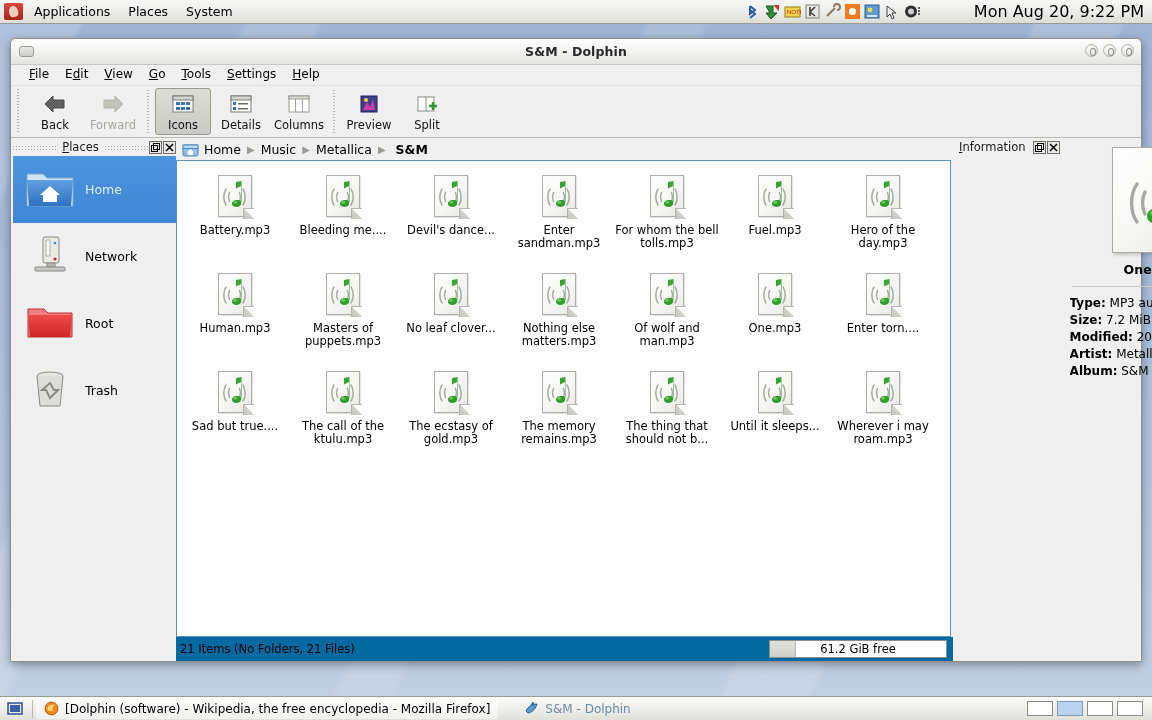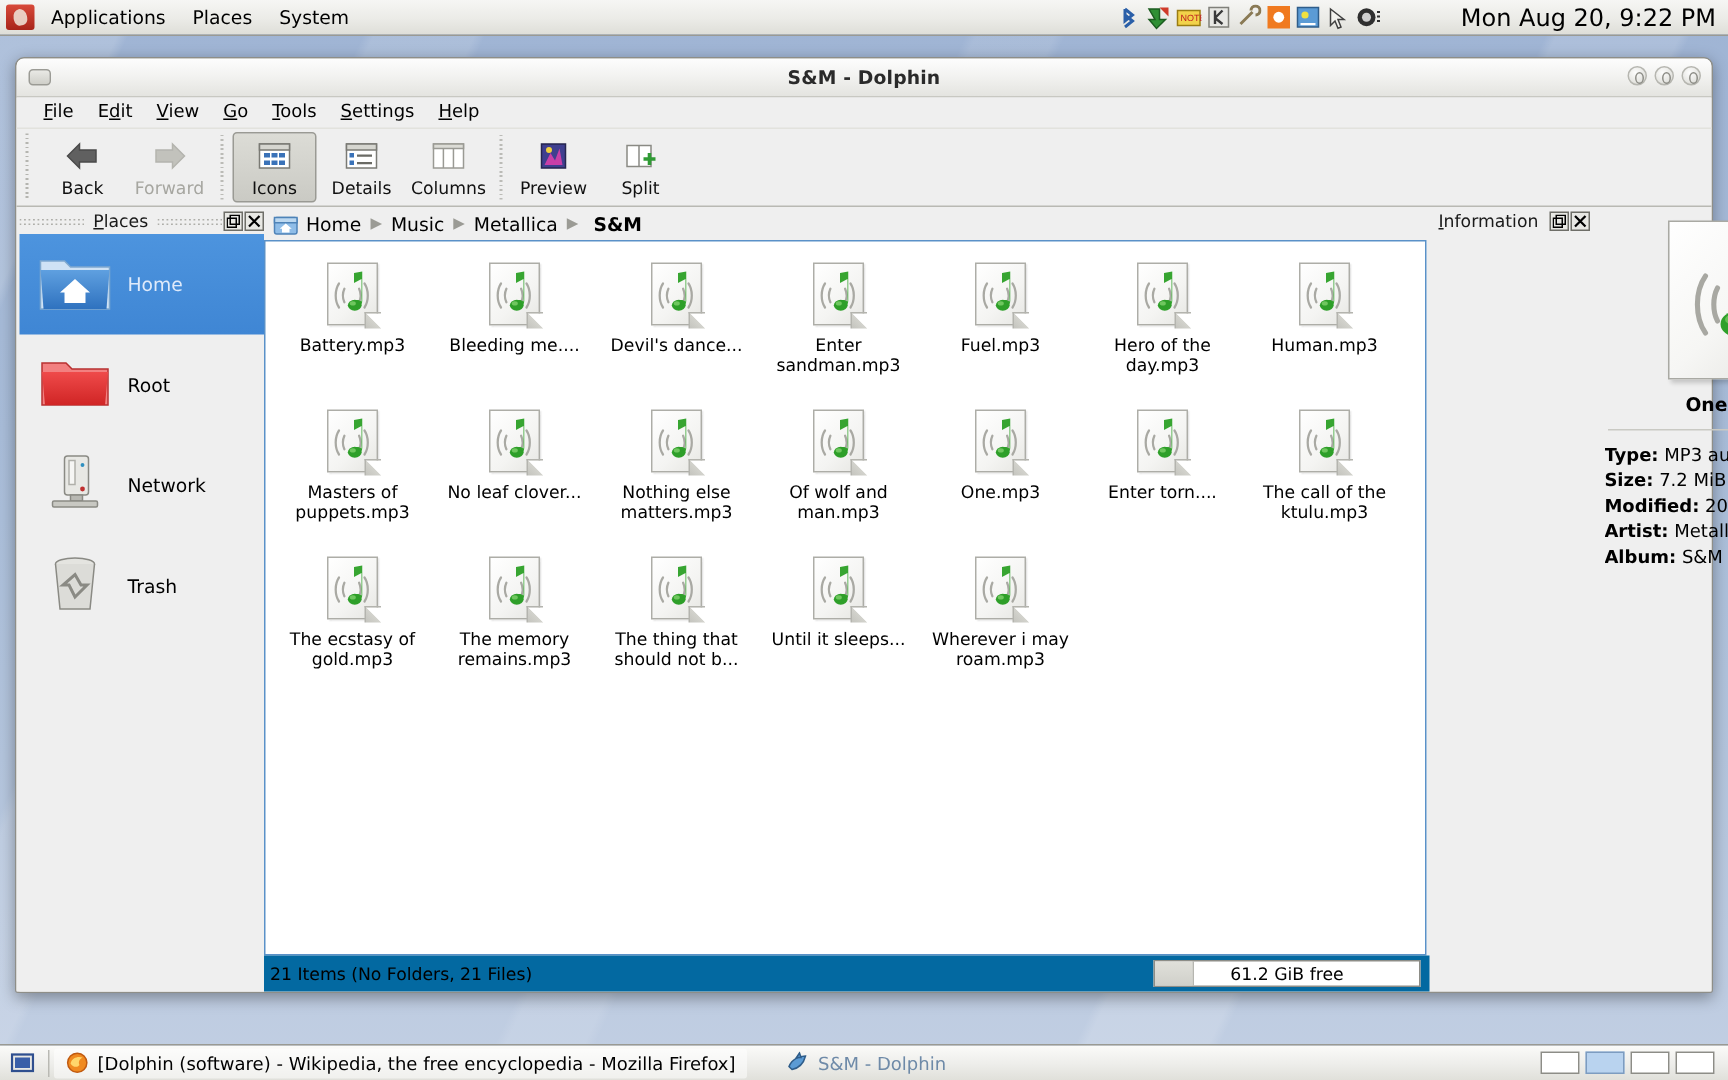--- a/index.html
+++ b/index.html
@@ -506,45 +506,45 @@
                 </defs>
               <path d="M25 20 L35 29 L32 29 L32 36 L18 36 L18 29 L15 29 Z" fill="#fff"></path>
             </svg>
           </span>
           <span class="plabel">Home</span>
         </div>
 
         <div class="place">
           <span>
             <svg width="50" height="44" viewBox="0 0 50 44">
+              <rect x="18" y="4" width="16" height="26" rx="2" fill="#e8e8e4" stroke="#8a8a84"></rect>
+              <rect x="21" y="7" width="4" height="16" fill="#f6f6f4" stroke="#b0b0aa"></rect>
+              <circle cx="30" cy="26" r="1.6" fill="#c03030"></circle>
+              <circle cx="30" cy="10" r="1.3" fill="#3090c0"></circle>
+              <rect x="22" y="30" width="8" height="4" fill="#b8b8b2" stroke="#8a8a84"></rect>
+              <rect x="10" y="34" width="30" height="4" rx="1" fill="#c8c8c2" stroke="#8a8a84"></rect>
+            </svg>
+          </span>
+          <span class="plabel">Network</span>
+        </div>
+
+        <div class="place">
+          <span>
+            <svg width="50" height="44" viewBox="0 0 50 44">
               <path d="M3 9 L19 9 L23 13 L47 13 L47 37 L3 37 Z" fill="#f28080" stroke="#b83030"></path>
               <path d="M3 15 L47 15 L45 37 L5 37 Z" fill="url(#g2)"></path>
               <defs>
                   <linearGradient id="g2" x1="0" y1="0" x2="0" y2="1">
                     <stop offset="0" stop-color="#ef4a4a"></stop>
                     <stop offset="1" stop-color="#d02525"></stop>
                   </linearGradient>
                 </defs>
             </svg>
           </span>
           <span class="plabel">Root</span>
-        </div>
-
-        <div class="place">
-          <span>
-            <svg width="50" height="44" viewBox="0 0 50 44">
-              <rect x="18" y="4" width="16" height="26" rx="2" fill="#e8e8e4" stroke="#8a8a84"></rect>
-              <rect x="21" y="7" width="4" height="16" fill="#f6f6f4" stroke="#b0b0aa"></rect>
-              <circle cx="30" cy="26" r="1.6" fill="#c03030"></circle>
-              <circle cx="30" cy="10" r="1.3" fill="#3090c0"></circle>
-              <rect x="22" y="30" width="8" height="4" fill="#b8b8b2" stroke="#8a8a84"></rect>
-              <rect x="10" y="34" width="30" height="4" rx="1" fill="#c8c8c2" stroke="#8a8a84"></rect>
-            </svg>
-          </span>
-          <span class="plabel">Network</span>
         </div>
 
         <div class="place">
           <span>
             <svg width="50" height="44" viewBox="0 0 50 44">
               <ellipse cx="25" cy="9" rx="13" ry="4" fill="#e4e4e0" stroke="#8a8a84"></ellipse>
               <path d="M12 9 L15 39 L35 39 L38 9" fill="#dcdcd8" stroke="#8a8a84"></path>
               <path d="M25 16 L29 23 L33 23 L25 31 L21 23 L17 23 Z" fill="none" stroke="#8a8a84" stroke-width="2"></path>
             </svg>
           </span>
@@ -653,20 +653,38 @@
       <path d="M8 13 A7 11 0 0 0 8 29"></path>
       <path d="M11.6 16.5 A3.8 7 0 0 0 11.6 25.5"></path>
       <path d="M25 13 A7 11 0 0 1 25 29"></path>
       <path d="M21.4 16.5 A3.8 7 0 0 1 21.4 25.5"></path>
     </g>
     <path d="M23.5 5 L23.5 24.5 C23.5 28.5 19.5 31 17 29.5 C14.6 28 16.4 24 20 24 C21.3 24 22.4 24.4 23 25 L23 10 L18 12.6 L18 6 Z" fill="#37a531"></path>
     <ellipse cx="18.5" cy="27.5" rx="4.6" ry="3.6" fill="#2e9f29"></ellipse>
     <ellipse cx="17.2" cy="26.3" rx="2" ry="1.4" fill="#86d472" opacity=".75"></ellipse>
   </svg>
             </div>
+            <div class="fname">For whom the bell tolls.mp3</div>
+          </div>
+          <div class="fitem">
+            <div class="mp3">
+              <div class="page"></div>
+              <div class="fold"></div>
+  <svg width="34" height="42" viewBox="0 0 34 42">
+    <g stroke="#a9a9a3" stroke-width="1.5" fill="none" stroke-linecap="round">
+      <path d="M8 13 A7 11 0 0 0 8 29"></path>
+      <path d="M11.6 16.5 A3.8 7 0 0 0 11.6 25.5"></path>
+      <path d="M25 13 A7 11 0 0 1 25 29"></path>
+      <path d="M21.4 16.5 A3.8 7 0 0 1 21.4 25.5"></path>
+    </g>
+    <path d="M23.5 5 L23.5 24.5 C23.5 28.5 19.5 31 17 29.5 C14.6 28 16.4 24 20 24 C21.3 24 22.4 24.4 23 25 L23 10 L18 12.6 L18 6 Z" fill="#37a531"></path>
+    <ellipse cx="18.5" cy="27.5" rx="4.6" ry="3.6" fill="#2e9f29"></ellipse>
+    <ellipse cx="17.2" cy="26.3" rx="2" ry="1.4" fill="#86d472" opacity=".75"></ellipse>
+  </svg>
+            </div>
             <div class="fname">Fuel.mp3</div>
           </div>
           <div class="fitem">
             <div class="mp3">
               <div class="page"></div>
               <div class="fold"></div>
   <svg width="34" height="42" viewBox="0 0 34 42">
     <g stroke="#a9a9a3" stroke-width="1.5" fill="none" stroke-linecap="round">
       <path d="M8 13 A7 11 0 0 0 8 29"></path>
       <path d="M11.6 16.5 A3.8 7 0 0 0 11.6 25.5"></path>
@@ -798,20 +816,38 @@
       <path d="M11.6 16.5 A3.8 7 0 0 0 11.6 25.5"></path>
       <path d="M25 13 A7 11 0 0 1 25 29"></path>
       <path d="M21.4 16.5 A3.8 7 0 0 1 21.4 25.5"></path>
     </g>
     <path d="M23.5 5 L23.5 24.5 C23.5 28.5 19.5 31 17 29.5 C14.6 28 16.4 24 20 24 C21.3 24 22.4 24.4 23 25 L23 10 L18 12.6 L18 6 Z" fill="#37a531"></path>
     <ellipse cx="18.5" cy="27.5" rx="4.6" ry="3.6" fill="#2e9f29"></ellipse>
     <ellipse cx="17.2" cy="26.3" rx="2" ry="1.4" fill="#86d472" opacity=".75"></ellipse>
   </svg>
             </div>
             <div class="fname">Enter torn....</div>
+          </div>
+          <div class="fitem">
+            <div class="mp3">
+              <div class="page"></div>
+              <div class="fold"></div>
+  <svg width="34" height="42" viewBox="0 0 34 42">
+    <g stroke="#a9a9a3" stroke-width="1.5" fill="none" stroke-linecap="round">
+      <path d="M8 13 A7 11 0 0 0 8 29"></path>
+      <path d="M11.6 16.5 A3.8 7 0 0 0 11.6 25.5"></path>
+      <path d="M25 13 A7 11 0 0 1 25 29"></path>
+      <path d="M21.4 16.5 A3.8 7 0 0 1 21.4 25.5"></path>
+    </g>
+    <path d="M23.5 5 L23.5 24.5 C23.5 28.5 19.5 31 17 29.5 C14.6 28 16.4 24 20 24 C21.3 24 22.4 24.4 23 25 L23 10 L18 12.6 L18 6 Z" fill="#37a531"></path>
+    <ellipse cx="18.5" cy="27.5" rx="4.6" ry="3.6" fill="#2e9f29"></ellipse>
+    <ellipse cx="17.2" cy="26.3" rx="2" ry="1.4" fill="#86d472" opacity=".75"></ellipse>
+  </svg>
+            </div>
+            <div class="fname">Sad but true....</div>
           </div>
           <div class="fitem">
             <div class="mp3">
               <div class="page"></div>
               <div class="fold"></div>
   <svg width="34" height="42" viewBox="0 0 34 42">
     <g stroke="#a9a9a3" stroke-width="1.5" fill="none" stroke-linecap="round">
       <path d="M8 13 A7 11 0 0 0 8 29"></path>
       <path d="M11.6 16.5 A3.8 7 0 0 0 11.6 25.5"></path>
       <path d="M25 13 A7 11 0 0 1 25 29"></path>

